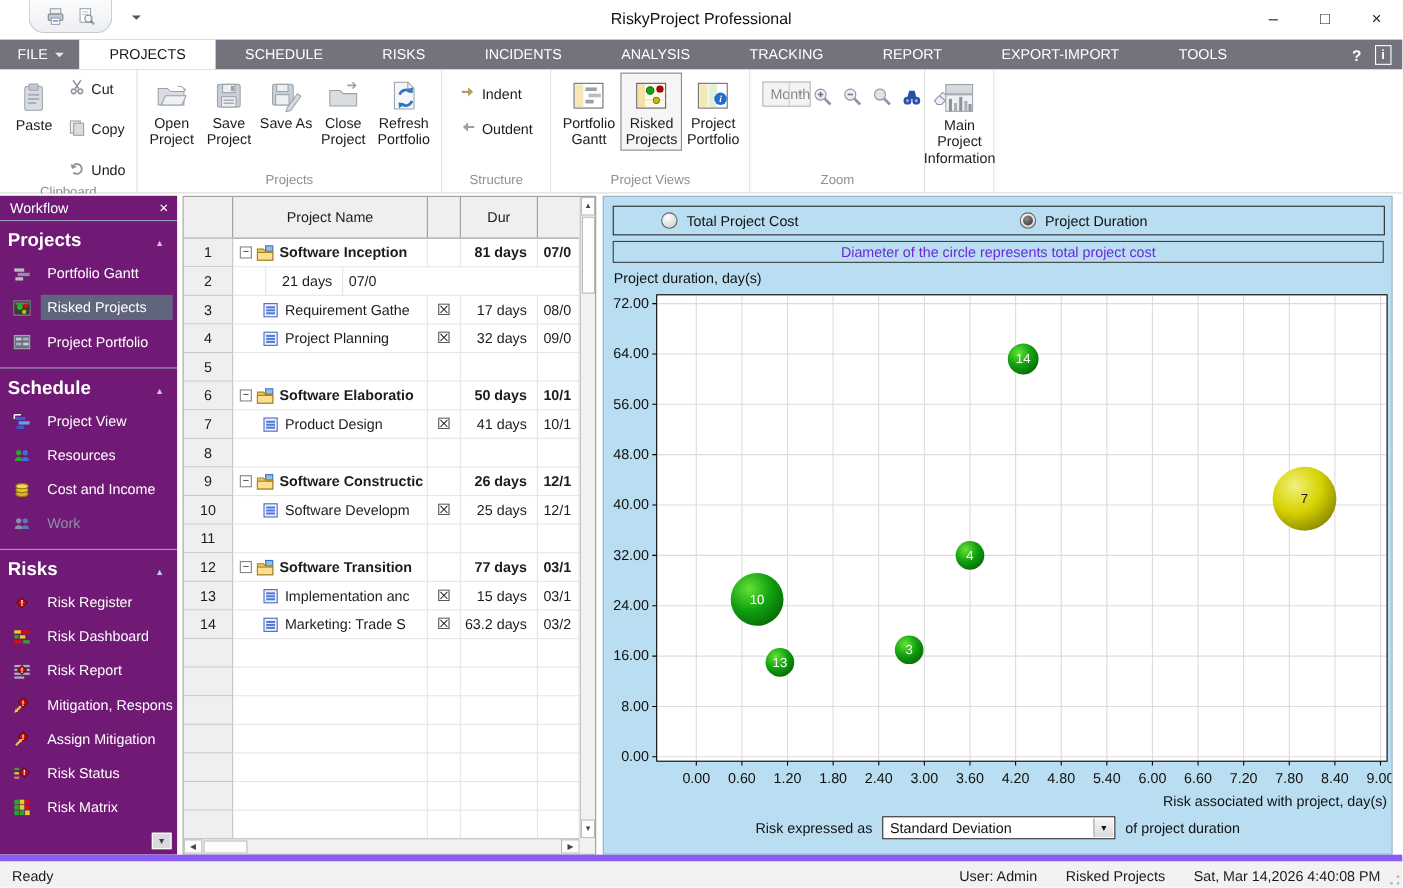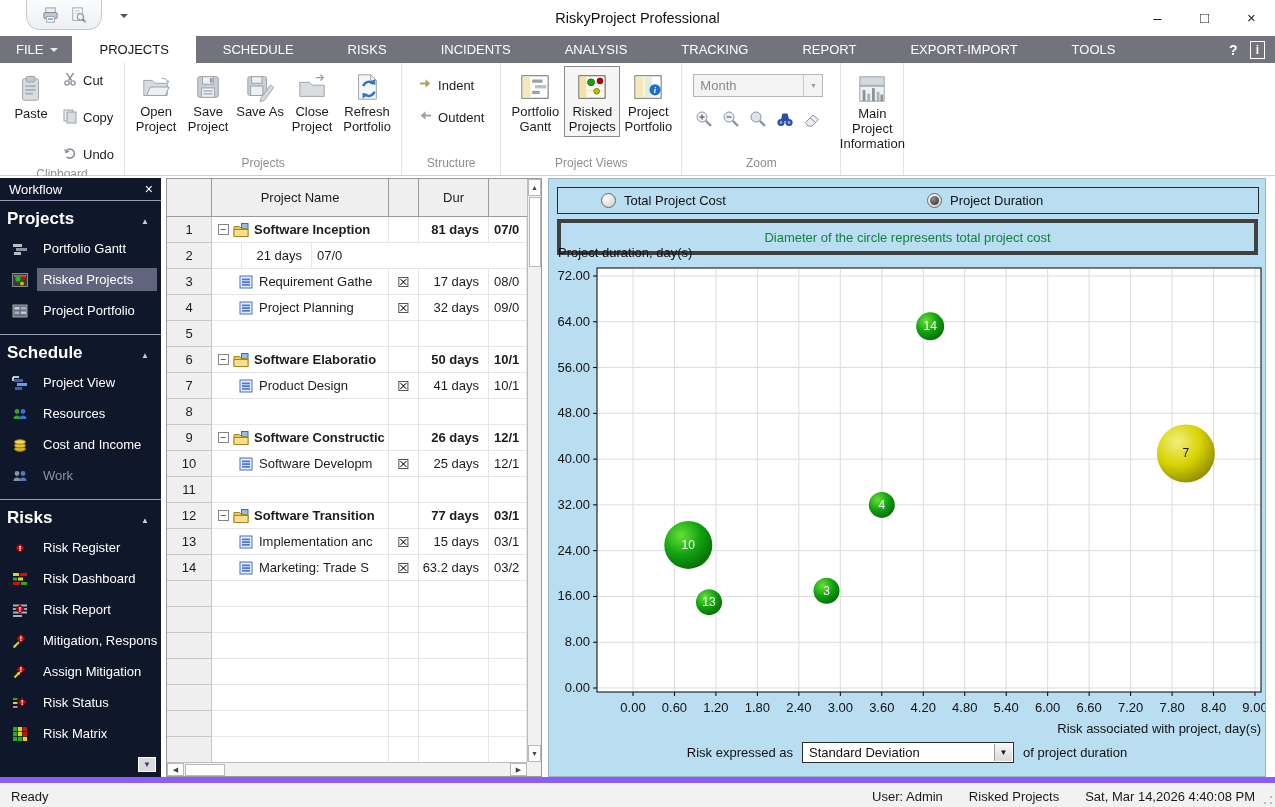--- a/index.html
+++ b/index.html
@@ -36,35 +36,35 @@
 .rg-label { height:20px; text-align:center; color:#8f8f8f; font-size:12px; line-height:17px; }
 .rbtn { cursor:default; border:1px solid transparent; }
 .rbtn.big { width:52px; display:flex; flex-direction:column; align-items:center; text-align:center;
   font-size:13px; line-height:15px; color:#1c1c1c; padding:2px 1px; }
 .rbtn.big .ricon { height:35px; display:flex; align-items:center; justify-content:center; }
 .rbtn.small { display:flex; align-items:center; gap:5px; font-size:13px; color:#1c1c1c; padding:1px 4px; }
 .rbtn.selected { border:1px solid #8a8a8a; background:#f5f5f5; }
 .rcol { display:flex; flex-direction:column; margin-top:3px; gap:14px; }
 .paste-btn { width:46px; margin-top:2px; }
 .struct-col { display:flex; flex-direction:column; margin-top:8px; gap:10px; padding:0 6px; }
-.zoom-col { display:flex; flex-direction:column; padding:0 6px; width:148px; }
+.zoom-col { display:flex; padding:0 6px; width:148px; }
 .combo-mini { margin-top:8px; width:130px; height:23px; background:#f3f3f3; border:1px solid #b6b6b6;
   color:#8a8a8a; font-size:13px; display:flex; align-items:center; padding-left:6px; position:relative; }
 .combo-mini .cm-btn { position:absolute; right:0; top:0; bottom:0; width:19px; border-left:1px solid #cacaca;
   display:flex; align-items:center; justify-content:center; }
 .combo-mini .cm-btn::after { content:"▼"; font-size:7px; color:#9a9a9a; }
 .zoom-icons { display:flex; gap:9px; margin-top:13px; margin-left:2px; }
 .zoom-icons span { width:18px; height:18px; }
 .maininfo-btn { width:92px; margin-top:2px; }
 
 
 .main { flex:1; display:flex; background:#fff; padding-top:2px; min-height:0; }
 
 
-.sidebar { width:161px; flex:none; background:#0f172a; color:#fff; position:relative; overflow:hidden; }
+.sidebar { width:161px; flex:none; background:#701a75; color:#fff; position:relative; overflow:hidden; }
 .wf-header { height:23px; display:flex; align-items:center; justify-content:space-between;
   padding:0 8px 0 9px; font-size:13px; border-bottom:1px solid #9a9dba; }
 .wf-close { font-size:14px; color:#fff; line-height:14px; }
 .wf-section { padding:1px 0 8px; }
 .wf-section + .wf-section { border-top:1px solid #9a9dba; }
 .wf-sec-title { font-size:17px; font-weight:bold; padding:7px 12px 4px 7px;
   display:flex; justify-content:space-between; align-items:center; }
 .wf-toggle::after { content:"▲"; font-size:8px; color:#c8cbdc; }
 .wf-item { height:31px; display:flex; align-items:center; padding:0 4px 0 12px; font-size:13px; }
 .wf-icon { width:17px; height:16px; flex:none; }
@@ -112,22 +112,22 @@
 
 
 .chart-panel { width:718px; flex:none; margin-left:6px; position:relative; background:#b9ddf1;
   border:1px solid #9ab4c6; overflow:hidden; }
 .radio-frame { position:absolute; left:8px; right:6px; top:8px; height:27px; border:1px solid #2b2b2b; }
 .radio { position:absolute; display:flex; align-items:center; gap:8px; font-size:13px; color:#111; }
 .radio-circle { width:15px; height:15px; border-radius:50%; flex:none;
   background:radial-gradient(circle at 35% 30%, #ffffff, #c9c9c9); border:1px solid #6a6a6a; position:relative; }
 .radio-circle.checked::after { content:""; position:absolute; inset:2px; border-radius:50%;
   background:radial-gradient(circle at 35% 30%, #8f8f8f, #2c2c2c); }
-.caption-box { position:absolute; left:8px; right:7px; top:40px; height:36px; border:4px solid #404040;
-  display:flex; align-items:center; justify-content:center; font-size:13px; color:#15803d; }
+.caption-box { position:absolute; left:8px; right:7px; top:40px; height:20px; border:1px solid #404040;
+  display:flex; align-items:center; justify-content:center; font-size:13px; color:#6d28d9; }
 .ylabel { position:absolute; left:9px; top:66px; font-size:13px; color:#111; }
 #chartSvg { position:absolute; left:0; top:84px; }
 .chart-footer { position:absolute; left:0; right:0; bottom:13px; display:flex; align-items:center;
   justify-content:center; gap:9px; font-size:13px; color:#111; }
 .combo { width:212px; height:21px; background:#fff; border:1px solid #2b2b2b; display:flex; align-items:center;
   position:relative; font-size:13px; padding-left:6px; color:#111; }
 .combo-btn { position:absolute; right:1px; top:1px; bottom:1px; width:18px;
   background:linear-gradient(#f6f6f6,#dadada); border-left:1px solid #9a9a9a;
   display:flex; align-items:center; justify-content:center; }
 .combo-btn::after { content:"▼"; font-size:8px; color:#111; }

